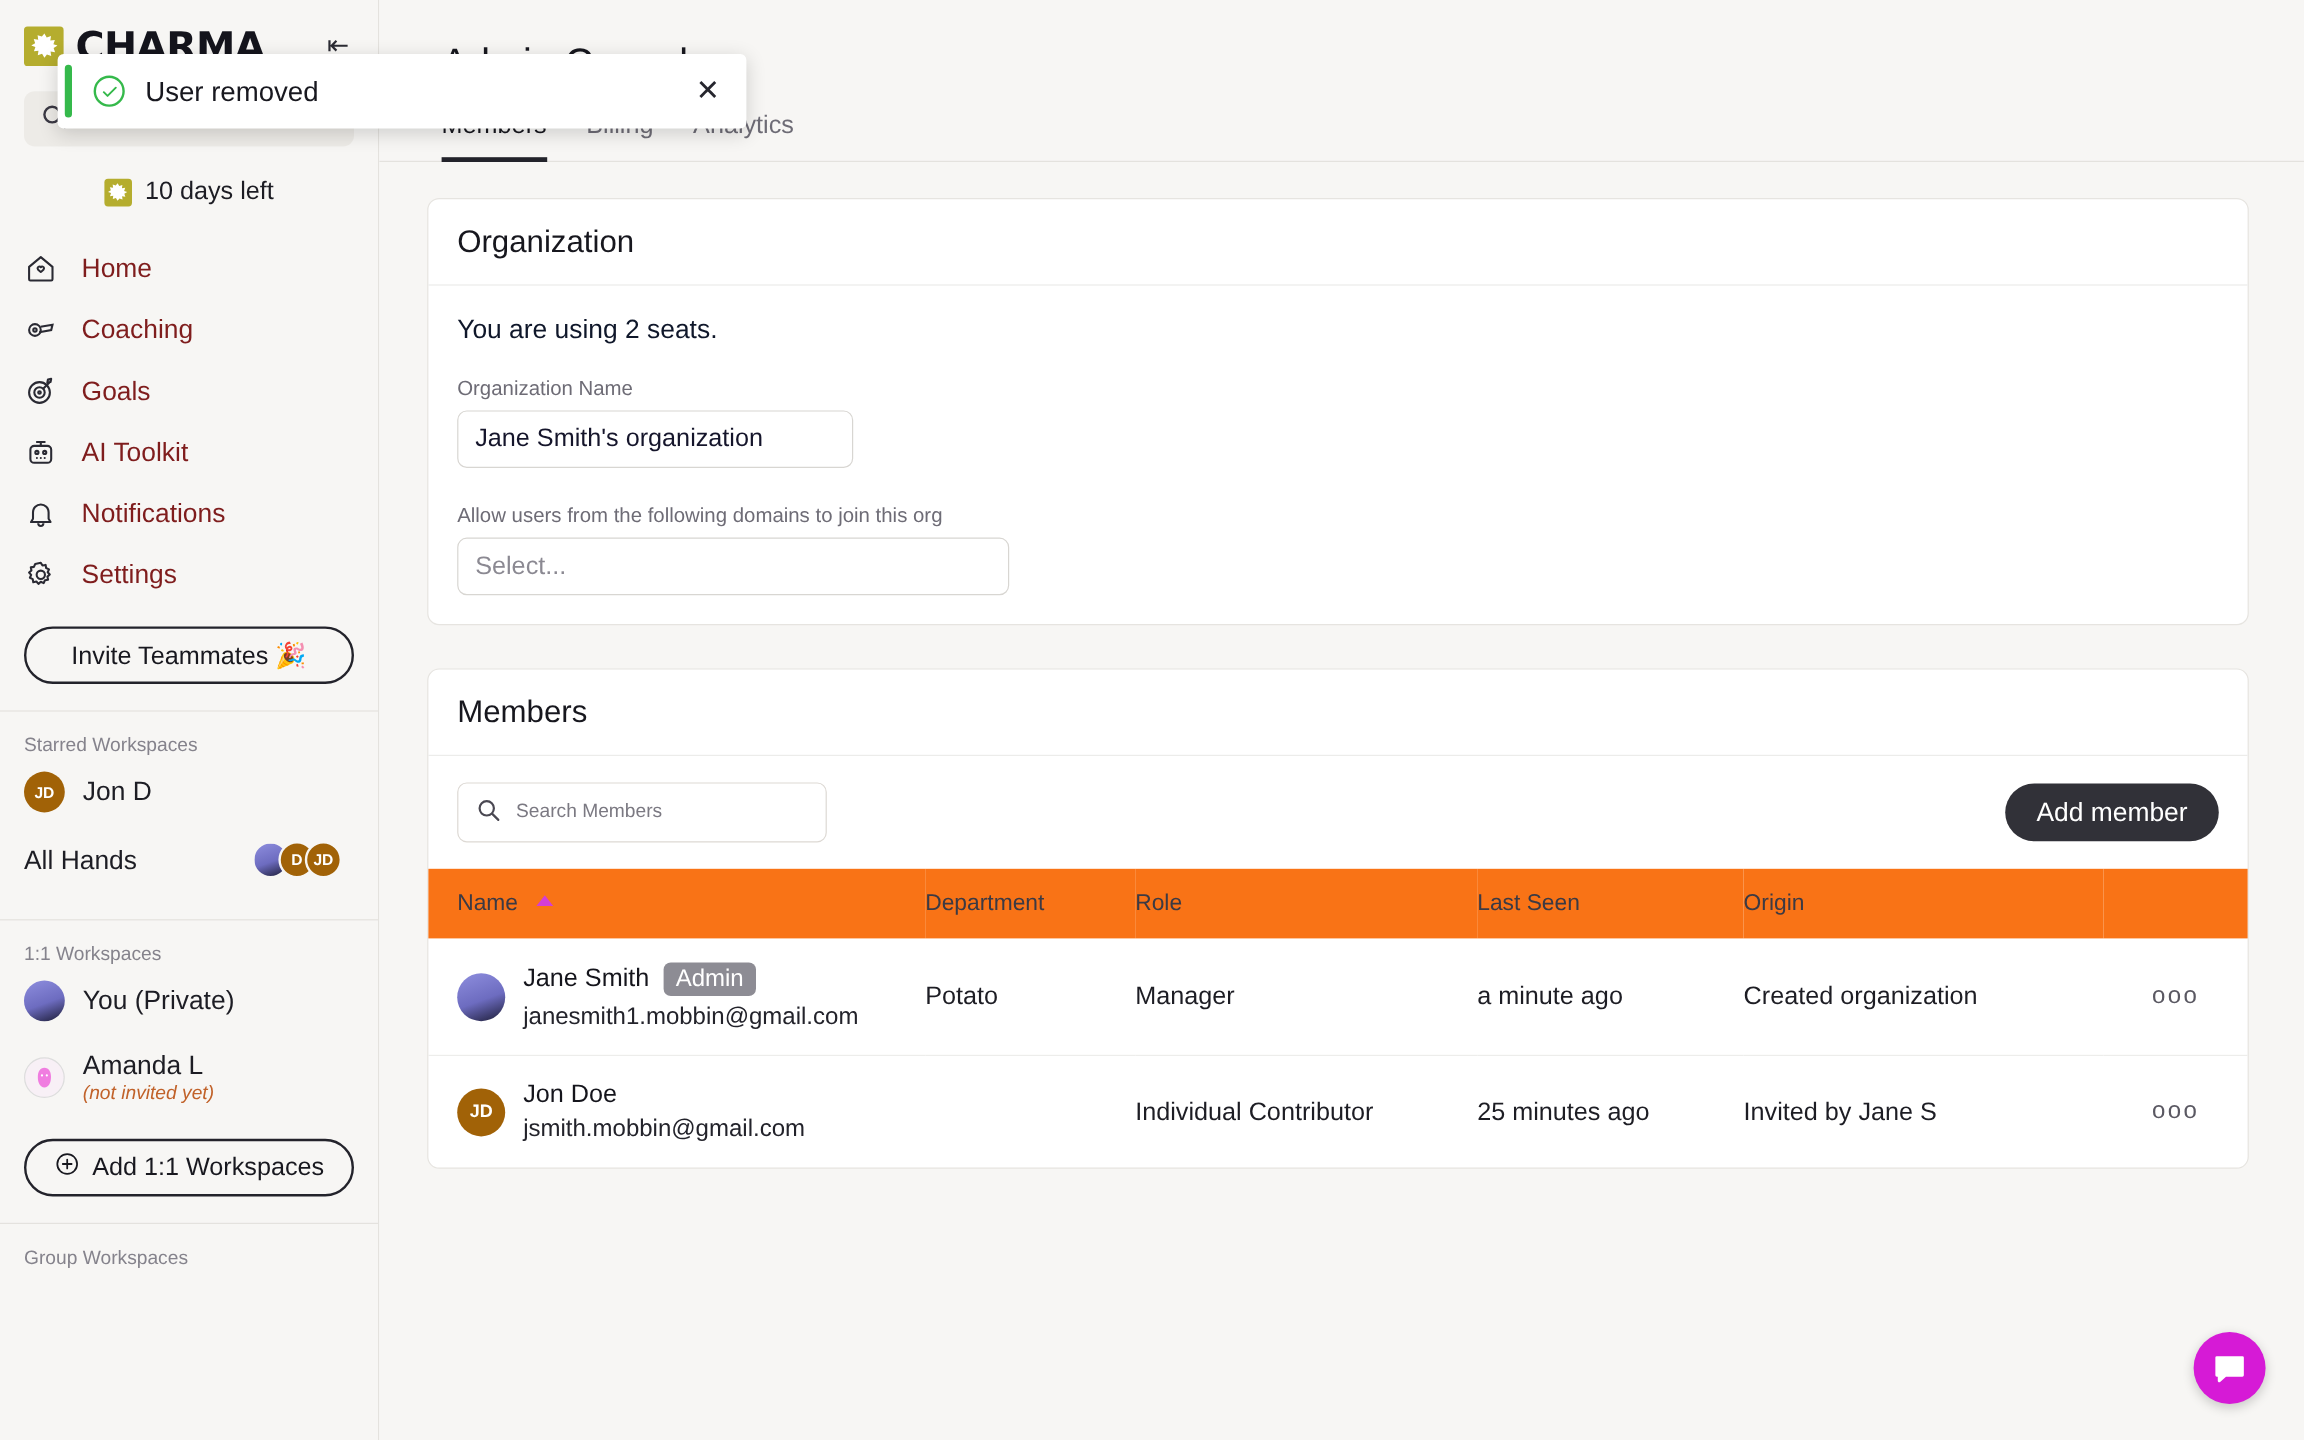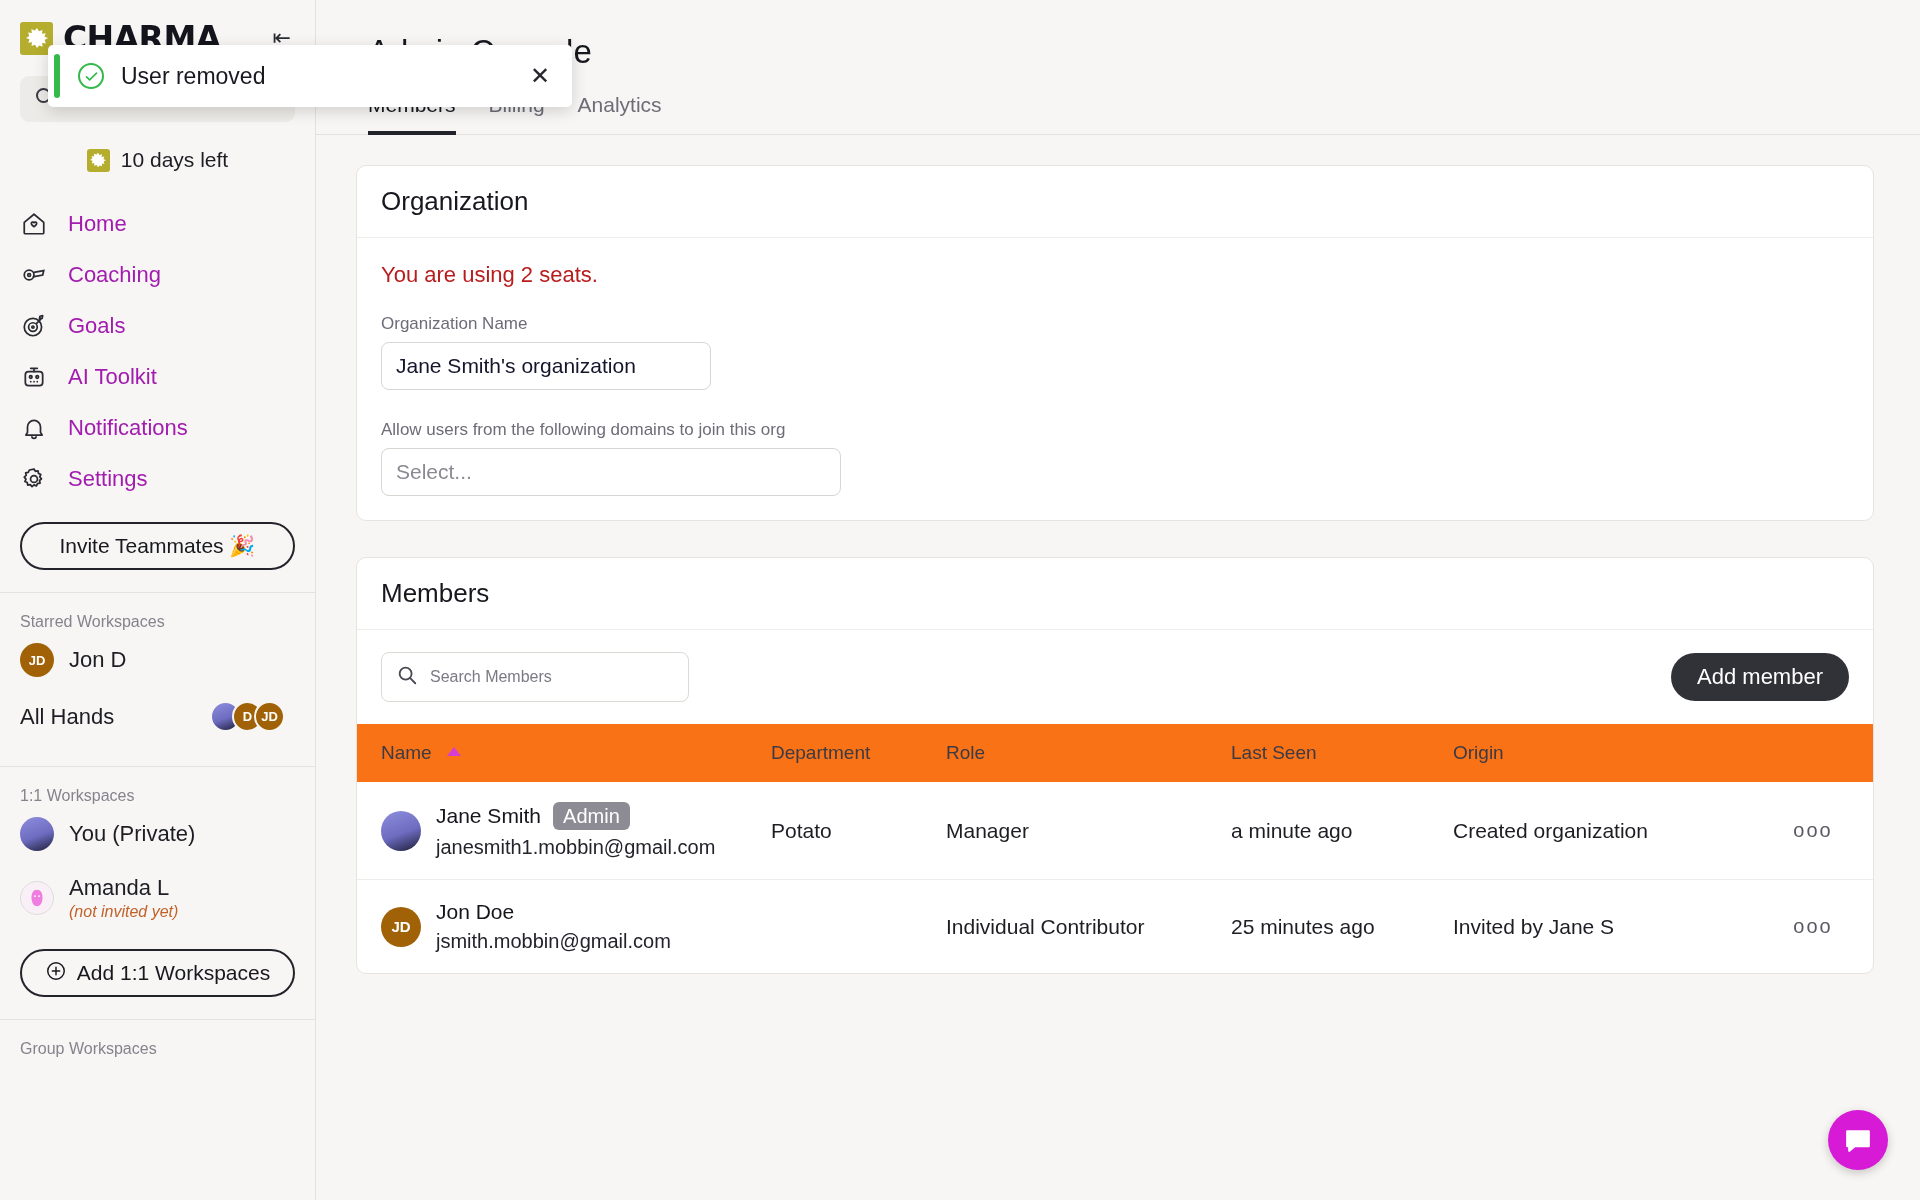--- a/index.html
+++ b/index.html
@@ -57,21 +57,21 @@
     display:flex; align-items:center; justify-content:center;
   }
   .trial-text { font-size: 21px; color: #1d1d24; }
 
   .nav { margin-top: 26px; }
   .nav-item {
     display: flex; align-items: center; gap: 21px;
     padding: 12px 20px; cursor: pointer;
   }
   .nav-icon { width: 27px; height: 27px; flex: 0 0 27px; display:flex; align-items:center; justify-content:center;}
-  .nav-label { font-size: 22px; color: #a21caf; }
+  .nav-label { font-size: 22px; color: #7f1d1d; }
 
   .invite-wrap { padding: 18px 20px 0 20px; }
   .invite-btn {
     height: 48px; width: 100%;
     border: 2px solid #23232b; border-radius: 26px;
     background: #f7f6f4;
     display: flex; align-items: center; justify-content: center;
     font-size: 21px; color: #18181f; cursor: pointer; gap: 8px;
   }
   .divider { height: 1px; background: #e4e2de; margin: 22px 0 0 0; }
@@ -131,21 +131,21 @@
   .card {
     background: #fff; border: 1px solid #e6e4e0;
     border-radius: 10px; margin-bottom: 36px;
   }
   .card-head {
     padding: 20px 24px; border-bottom: 1px solid #ececea;
     font-size: 26px; color: #17171e;
   }
   .card-body { padding: 24px; }
 
-  .seats-text { font-size: 22px; color: #b91c1c; margin-bottom: 26px; }
+  .seats-text { font-size: 22px; color: #0f172a; margin-bottom: 26px; }
   .field-label { font-size: 17px; color: #6e6c76; margin-bottom: 8px; }
   .text-input {
     width: 330px; height: 48px;
     border: 1px solid #d8d6d2; border-radius: 8px;
     padding: 0 14px; font-size: 21px; color: #15152b;
     font-family: "Liberation Sans", sans-serif;
     background: #fff;
   }
   .field-label.sp { margin-top: 30px; }
   .select-input {
@@ -214,21 +214,21 @@
   }
   .col-dept { width: 175px; }
   .col-role { width: 285px; }
   .col-seen { width: 222px; }
   .col-origin { width: 300px; }
   .col-act { width: 120px; }
 
   
   .toast {
     position: absolute; left: 48px; top: 45px;
-    width: 524px; height: 62px;
+    width: 574px; height: 62px;
     background: #fff; border-radius: 5px;
     box-shadow: 0 4px 16px rgba(0,0,0,.16);
     display: flex; align-items: center;
     z-index: 50;
   }
   .toast-bar { width: 6px; height: 44px; background: #35b94b; border-radius: 3px; margin-left: 6px;}
   .toast-check {
     width: 26px; height: 26px; border: 2px solid #35b94b; border-radius: 50%;
     margin-left: 18px; display:flex; align-items:center; justify-content:center;
     flex: 0 0 26px;

